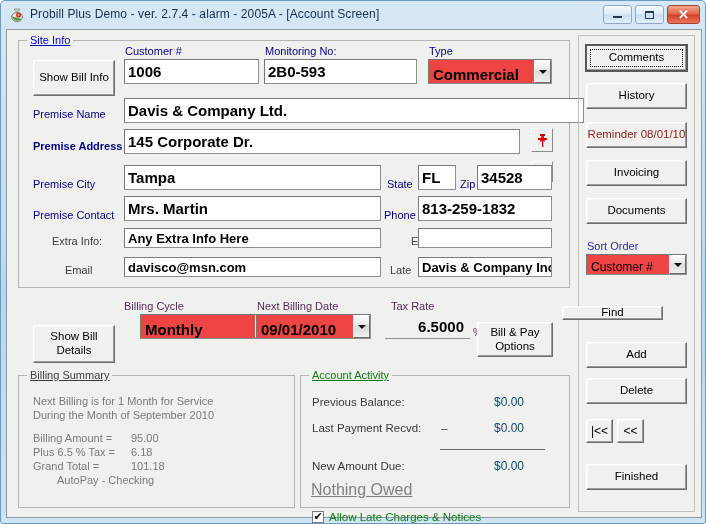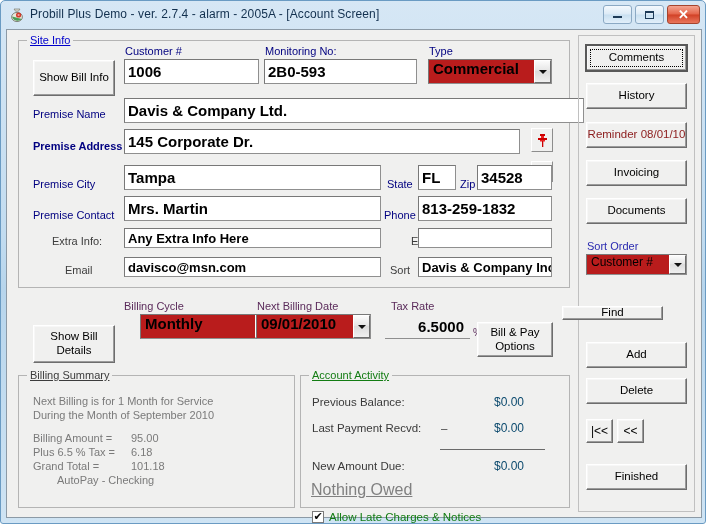--- a/index.html
+++ b/index.html
@@ -127,22 +127,22 @@
     padding-right: 6px;
   }
 
   
   .combo {
     position: absolute;
     box-sizing: border-box;
     border: 1px solid #8f8f8f;
     border-top-color: #787878;
     border-left-color: #787878;
-    background: #b91c1c;
-    display: flex; align-items: flex-start;
+    background: #ef4444;
+    display: flex; align-items: flex-end;
     overflow: hidden;
   }
   .combo-text {
     flex: 1;
     padding: 0 4px;
     font-weight: bold;
     white-space: nowrap;
     overflow: hidden;
     color: #000;
   }
@@ -361,21 +361,21 @@
 
     <div class="lbl lbl-gray" style="left:45px; top:205px;">Extra Info:</div>
     <div class="inp inp-md" style="left:117px; top:198px; width:257px; height:20px;">Any Extra Info Here</div>
 
     <div class="lbl lbl-gray" style="left:380px; top:205px;padding-left:24px;">Extra</div>
     <div class="inp inp-md" style="left:411px; top:198px; width:134px; height:20px;"></div>
 
     <div class="lbl lbl-gray" style="left:58px; top:234px;">Email</div>
     <div class="inp inp-md" style="left:117px; top:227px; width:257px; height:20px;">davisco@msn.com</div>
 
-    <div class="lbl lbl-gray" style="left:383px; top:234px;">Sort</div>
+    <div class="lbl lbl-gray" style="left:383px; top:234px;">Late</div>
     <div class="inp inp-md" style="left:411px; top:227px; width:134px; height:20px;">Davis &amp; Company Inc.</div>
 
     <div class="btn" style="left:26px; top:295px; width:82px; height:38px; flex-direction:column;">
       <span>Show Bill</span>
       <span>Details</span>
     </div>
 
     <div class="lbl lbl-purple" style="left:117px; top:270px;">Billing Cycle</div>
     <div class="combo" style="left:117px; top:284px; width:133px; height:25px;margin-left:16px;">
       <div class="combo-text" style="font-size:15px;">Monthly</div>

